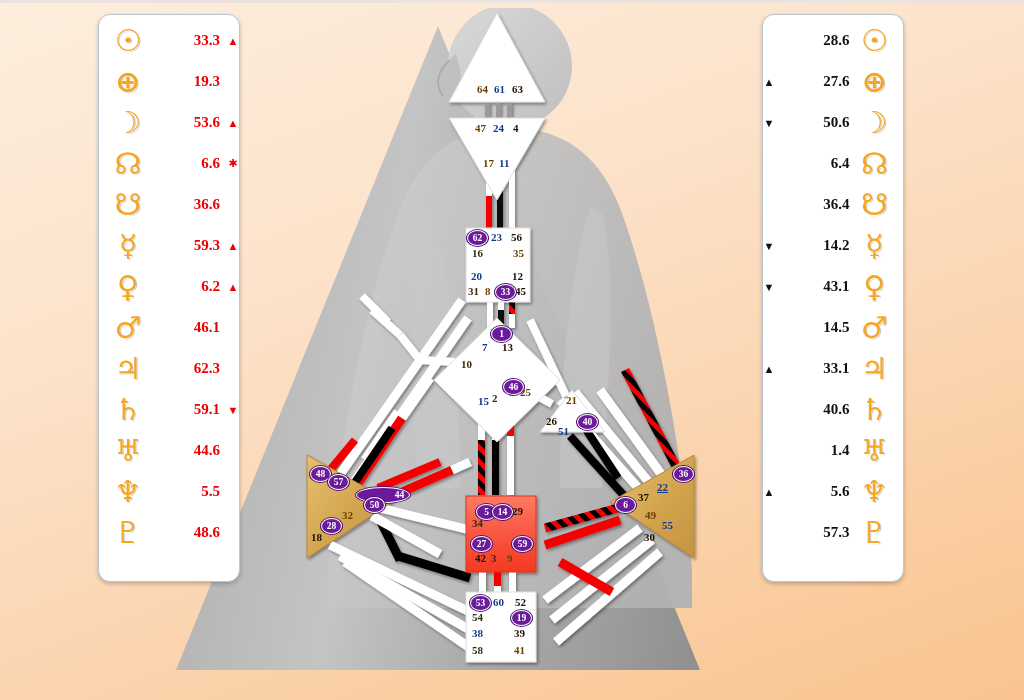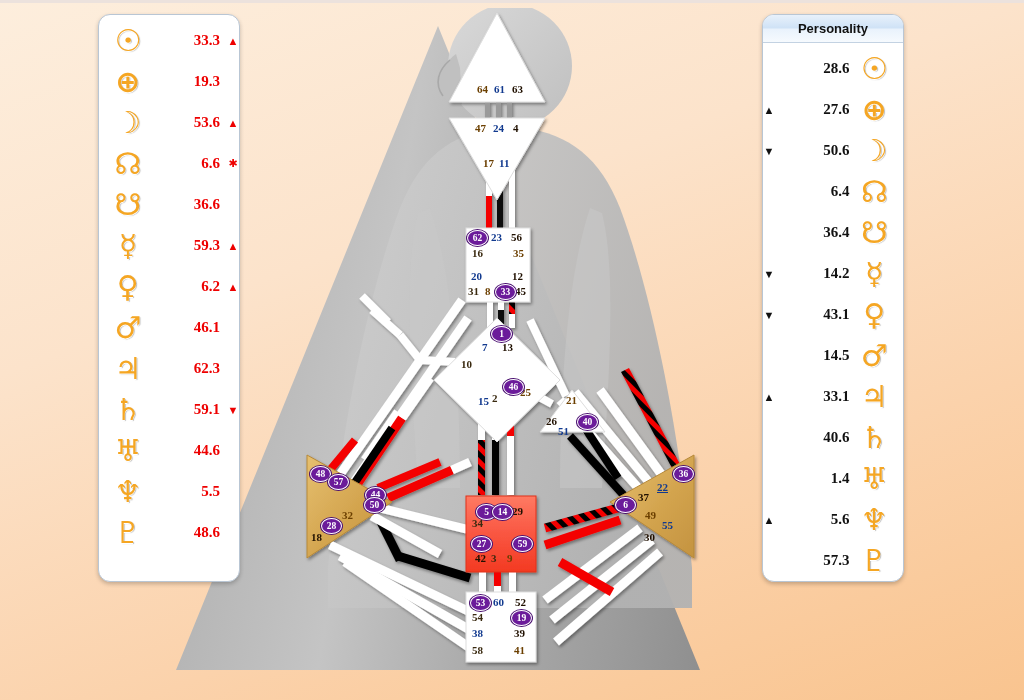--- a/index.html
+++ b/index.html
@@ -279,21 +279,21 @@
       <div class="gate pl" style="left: 520px; top: 387px;">25</div>
       <div class="gate bl" style="left: 478px; top: 396px;">15</div>
       <div class="act" style="left: 503px; top: 379px;">46</div>
       <div class="gate wt" style="left: 492px; top: 393px;">2</div>
       <div class="gate pl" style="left: 566px; top: 395px;">21</div>
       <div class="gate bl" style="left: 558px; top: 406px; margin-top: 20px;">51</div>
       <div class="gate dk" style="left: 546px; top: 416px;">26</div>
       <div class="act" style="left: 577px; top: 414px;">40</div>
       <div class="act" style="left: 310px; top: 466px;">48</div>
       <div class="act" style="left: 328px; top: 474px;">57</div>
-      <div class="act" style="left: 365px; top: 487px;">44</div>
+      <div class="act" style="left: 356px; top: 487px; padding-left: 33px;">44</div>
       <div class="act" style="left: 364px; top: 497px;">50</div>
       <div class="gate pl" style="left: 342px; top: 510px;">32</div>
       <div class="act" style="left: 321px; top: 518px;">28</div>
       <div class="gate dk" style="left: 311px; top: 532px;">18</div>
       <div class="act" style="left: 673px; top: 466px;">36</div>
       <div class="gate bl" style="left: 657px; top: 482px; text-decoration: underline;">22</div>
       <div class="gate dk" style="left: 638px; top: 492px;">37</div>
       <div class="act" style="left: 615px; top: 497px;">6</div>
       <div class="gate pl" style="left: 645px; top: 510px;">49</div>
       <div class="gate bl" style="left: 662px; top: 520px;">55</div>
@@ -382,21 +382,20 @@
         </div>
         <div class="prow">
           <span class="glyph">♇</span>
           <span class="val">48.6</span>
           <span class="arw"></span>
         </div>
       </div>
   </div>
 
   <div class="panel personality">
-    <div class="panel-head">Personality</div>
     <div class="rows" id="personality-rows">
         <div class="prow">
           <span class="arw"></span>
           <span class="val">28.6</span>
           <span class="glyph">☉</span>
         </div>
         <div class="prow">
           <span class="arw">▲</span>
           <span class="val">27.6</span>
           <span class="glyph">⊕</span>

